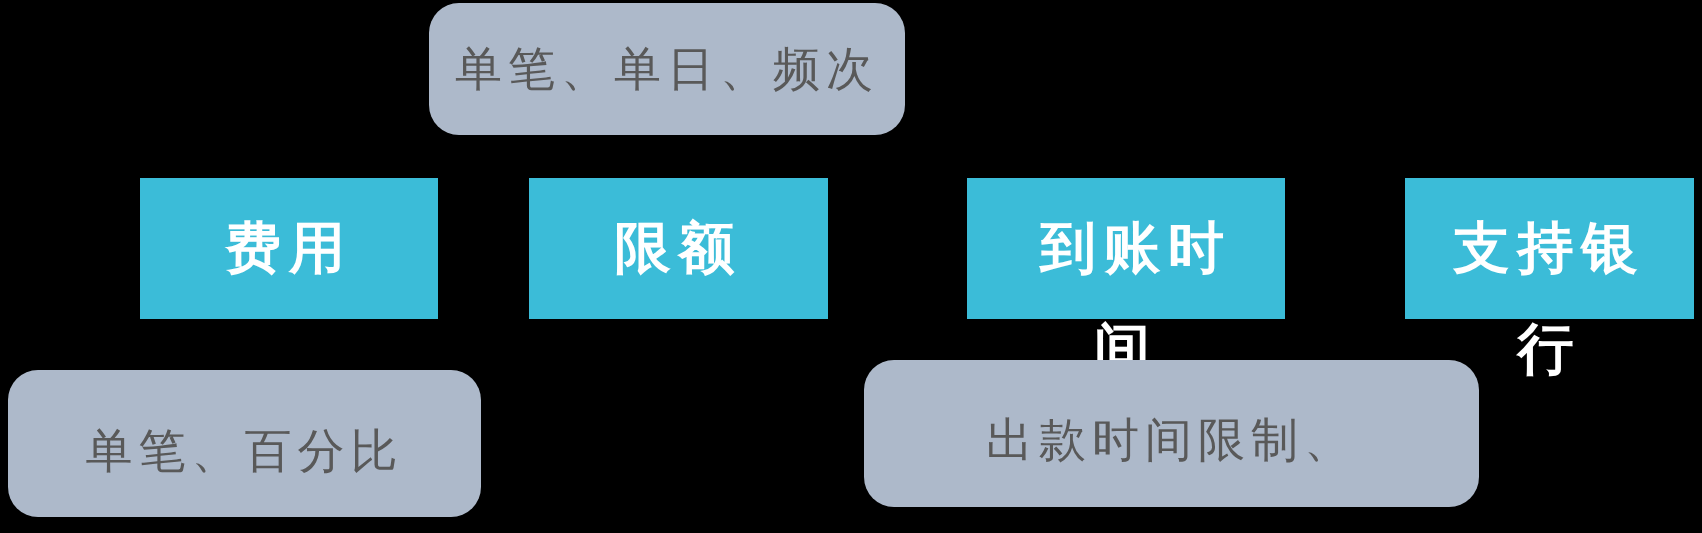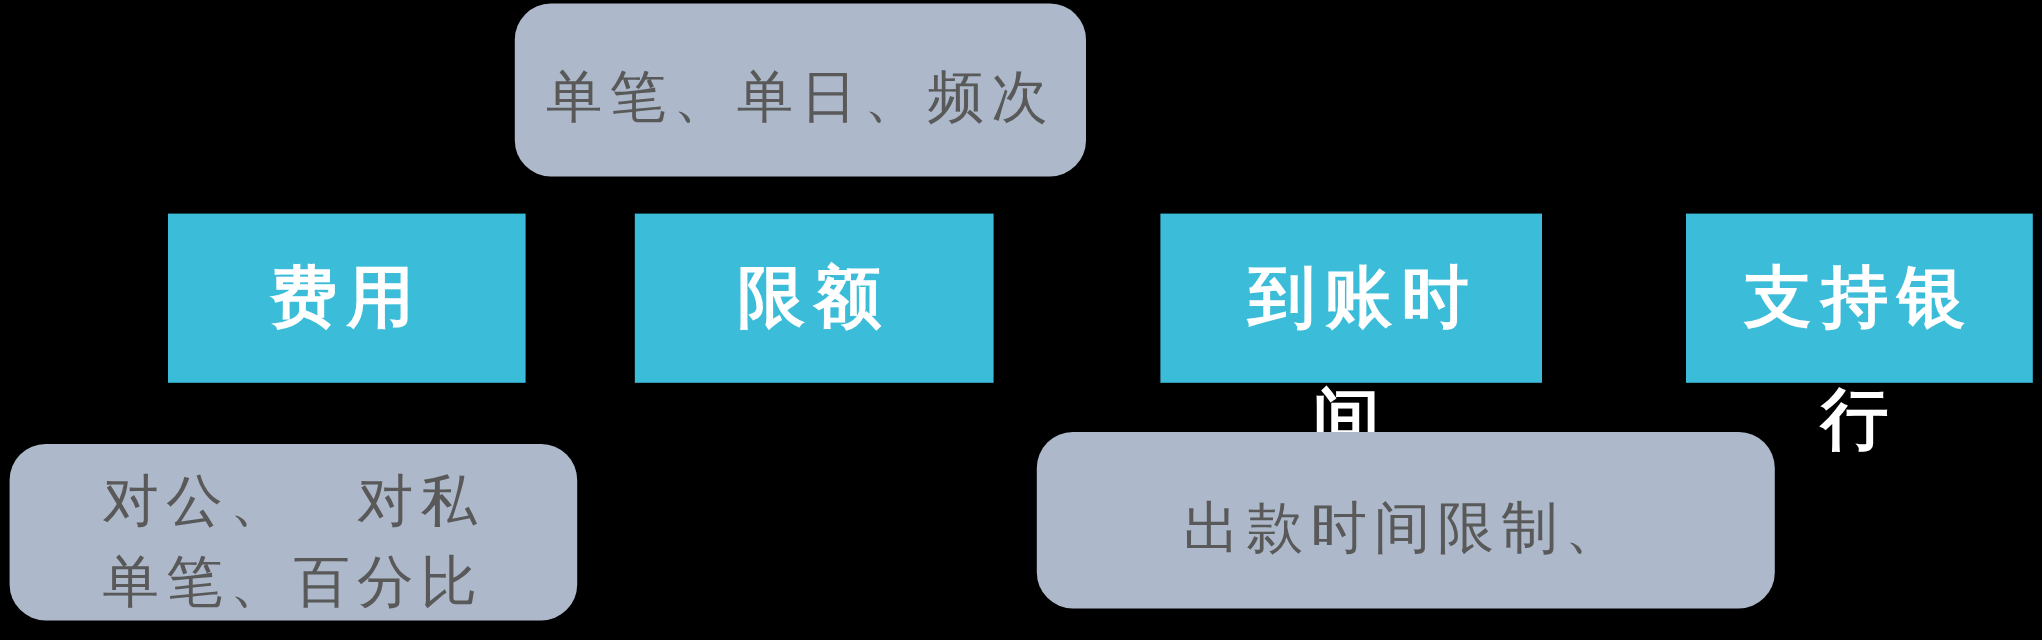--- a/index.html
+++ b/index.html
@@ -24,21 +24,21 @@
     border-radius:30px;
     color:var(--note-text);
     display:flex;flex-direction:column;
     align-items:center;justify-content:center;
     font-size:47px;
     letter-spacing:6px;
     z-index:2;
     text-align:center;
     white-space:nowrap;
   }
-  .note-limit{left:429px;top:3px;width:476px;height:132px;padding-top:12px;}
+  .note-limit{left:429px;top:3px;width:476px;height:132px;}
   .note-fee{left:8px;top:370px;width:473px;height:133px;padding-top:14px;line-height:68px;}
   .note-arrival{left:864px;top:360px;width:615px;height:135px;padding-top:12px;line-height:72px;}
   
   .teal{
     position:absolute;
     top:178px;height:141px;
     background:var(--teal-box);
     color:var(--title-text);
     font-weight:bold;
     font-size:56px;
@@ -85,21 +85,20 @@
     <span>到账时</span>
     <span class="overflow-line">间</span>
   </div>
 
   <div class="teal teal-banks">
     <span>支持银</span>
     <span class="overflow-line">行</span>
   </div>
 
   <div class="note note-fee">
-    <span>对公、　对私</span>
     <span>单笔、百分比</span>
   </div>
 
   <div class="note note-arrival">
     <span>出款时间限制、</span>
   </div>
 
 </div>
 
 </body></html>

